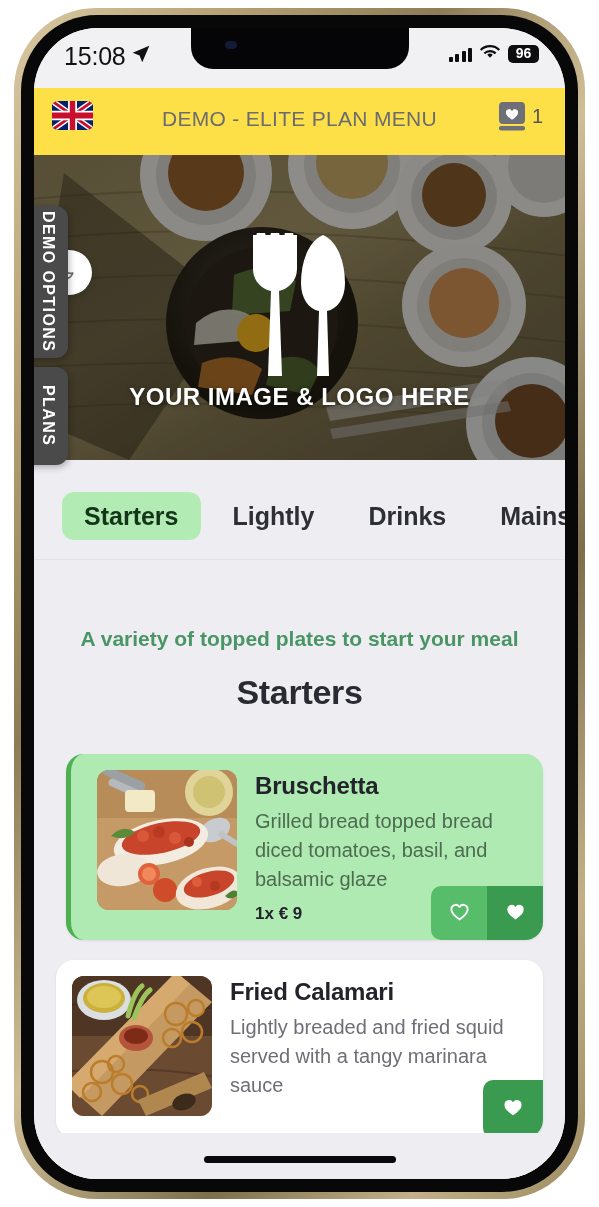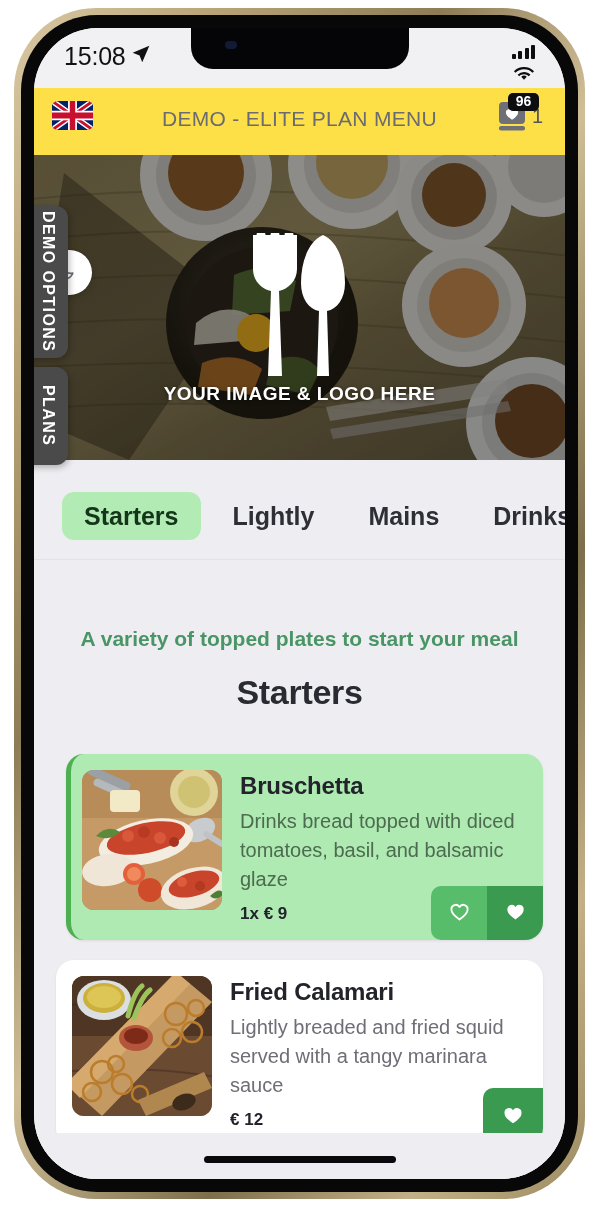--- a/index.html
+++ b/index.html
@@ -65,21 +65,21 @@
     position: absolute; left: 30px; top: 14px;
     font-size: 25px; font-weight: 400; color: #111114;
     letter-spacing: -0.2px;
   }
   #status-location-icon {
     position: absolute; left: 97px; top: 16px;
     width: 20px; height: 20px;
   }
   #status-right {
     position: absolute; right: 26px; top: 16px;
-    display: flex; align-items: center; gap: 7px; flex-direction: column;
+    display: flex; align-items: center; gap: 7px;
   }
   .bars { display: flex; align-items: flex-end; gap: 2.5px; height: 15px; }
   .bars i { width: 4px; background: #0d0d10; border-radius: 1px; display: block; }
   .bars i:nth-child(1){height:5px}
   .bars i:nth-child(2){height:8px}
   .bars i:nth-child(3){height:11px}
   .bars i:nth-child(4){height:14px}
   #battery-pill {
     background: #0d0d10; color: #ffffff;
     font-size: 14px; font-weight: 700;
@@ -137,21 +137,21 @@
     letter-spacing: 0.6px;
     text-shadow: 0 1px 4px rgba(0,0,0,.5);
   }
   #hero-cutlery {
     position: absolute; left: 50%; transform: translateX(-50%);
     top: 78px; width: 110px; height: 145px;
   }
   #hero-logo-text {
     position: absolute; left: 0; right: 0; top: 228px;
     text-align: center;
-    color: #ffffff; font-size: 19px; font-weight: 800;
+    color: #ffffff; font-size: 24px; font-weight: 800;
     letter-spacing: 0.5px;
     text-shadow: 0 1px 4px rgba(0,0,0,.5);
   }
   #dark-toggle {
     position: absolute; left: -12px; top: 95px;
     width: 70px; height: 45px;
     background: #ffffff;
     border-radius: 0 24px 24px 0;
     display: flex; align-items: center; justify-content: flex-end;
     padding-right: 16px;
@@ -230,21 +230,21 @@
     background: #ffffff;
     overflow: hidden;
     display: flex;
     padding: 16px;
     min-height: 178px;
     box-shadow: 0 1px 3px rgba(0,0,0,.08);
   }
   .dish-card.favorited {
     background: #aeeab1;
     border-left: 5px solid #4caf50;
-    padding-left: 11px;
+    padding-left: 26px;
     margin-left: 32px;
   }
   .dish-thumb {
     width: 140px; height: 140px;
     border-radius: 12px;
     flex: none;
     overflow: hidden;
     background: #b08a5c;
   }
   .dish-info {
@@ -441,22 +441,22 @@
     <span>DEMO OPTIONS</span>
   </div>
   <div class="side-tab" id="side-tab-plans">
     <span>PLANS</span>
   </div>
 
   <div id="tab-strip">
     <div id="tab-row">
       <div class="tab-item active">Starters</div>
       <div class="tab-item">Lightly</div>
+      <div class="tab-item">Drinks</div>
       <div class="tab-item">Mains</div>
-      <div class="tab-item">Drinks</div>
 
     </div>
   </div>
 
   <div id="menu-body">
 
     <div id="category-subtitle">A variety of topped plates to start your meal</div>
     <div id="category-title">Starters</div>
 
     <div style="height:42px"></div>
@@ -486,21 +486,21 @@
           <circle cx="68" cy="120" r="12" fill="#cf4c2b"></circle>
           <ellipse cx="112" cy="118" rx="34" ry="20" fill="#f0e7d9" transform="rotate(-16 112 118)"></ellipse>
           <ellipse cx="112" cy="114" rx="26" ry="12" fill="#c8452c" transform="rotate(-16 112 114)"></ellipse>
           <circle cx="100" cy="112" r="5" fill="#dd5c3c"></circle>
             <circle cx="118" cy="116" r="5" fill="#b33a21"></circle>
           <path d="M128 126 q10 -10 14 -2 q-8 8 -14 2z" fill="#4f7f33"></path>
         </svg>
       </div>
       <div class="dish-info">
         <div class="dish-name">Bruschetta</div>
-        <div class="dish-desc">Drinks bread topped with diced tomatoes, basil, and balsamic glaze</div>
+        <div class="dish-desc">Grilled bread topped bread diced tomatoes, basil, and balsamic glaze</div>
         <div class="dish-price">1x € 9</div>
       </div>
       <div class="fav-btn-group">
         <div class="fav-btn light">
           <span>
             <svg viewBox="0 0 24 24" width="23" height="23">
               <path d="M12 20.3C6.5 16.4 3.5 13.6 3.5 9.9A4.6 4.6 0 0 1 12 7.2a4.6 4.6 0 0 1 8.5 2.7c0 3.7-3 6.5-8.5 10.4z" fill="none" stroke="#ffffff" stroke-width="1.9" stroke-linejoin="round"></path>
             </svg>
           </span>
         </div>
@@ -542,21 +542,20 @@
               <circle cx="44" cy="88" r="8" fill="none"></circle>
             <circle cx="68" cy="118" r="8" fill="none"></circle>
           </g>
           <path d="M66 124 L132 96 L140 112 L74 140 Z" fill="#b0884f"></path>
           <ellipse cx="112" cy="126" rx="12" ry="8" fill="#3c2a1a" transform="rotate(-20 112 126)"></ellipse>
         </svg>
       </div>
       <div class="dish-info">
         <div class="dish-name">Fried Calamari</div>
         <div class="dish-desc">Lightly breaded and fried squid served with a tangy marinara sauce</div>
-        <div class="dish-price">€ 12</div>
       </div>
       <div class="fav-btn-group">
         <div class="fav-btn single">
           <span>
             <svg viewBox="0 0 24 24" width="24" height="24">
               <path d="M12 20.3C6.5 16.4 3.5 13.6 3.5 9.9A4.6 4.6 0 0 1 12 7.2a4.6 4.6 0 0 1 8.5 2.7c0 3.7-3 6.5-8.5 10.4z" fill="#ffffff"></path>
             </svg>
           </span>
         </div>
       </div>

